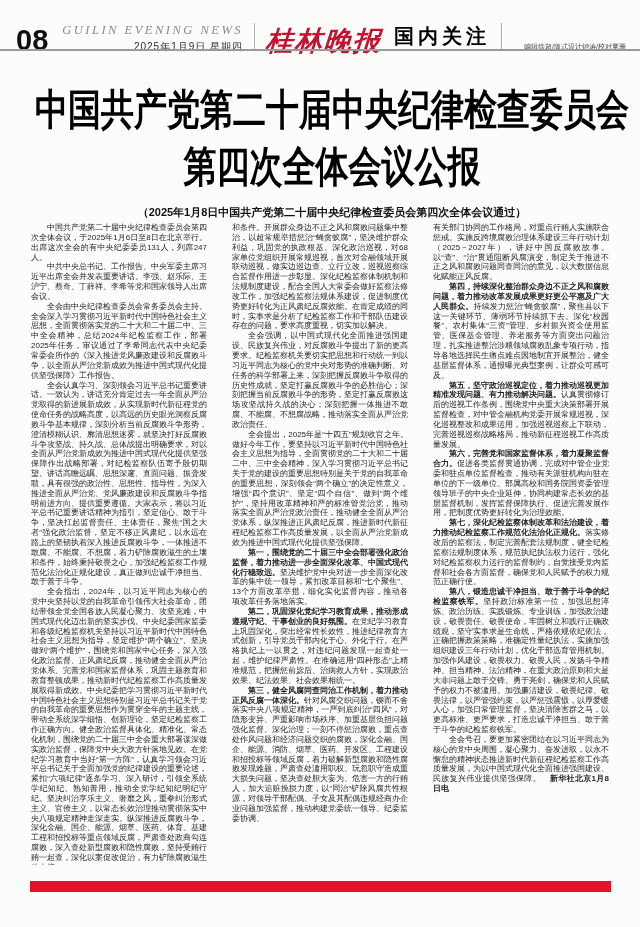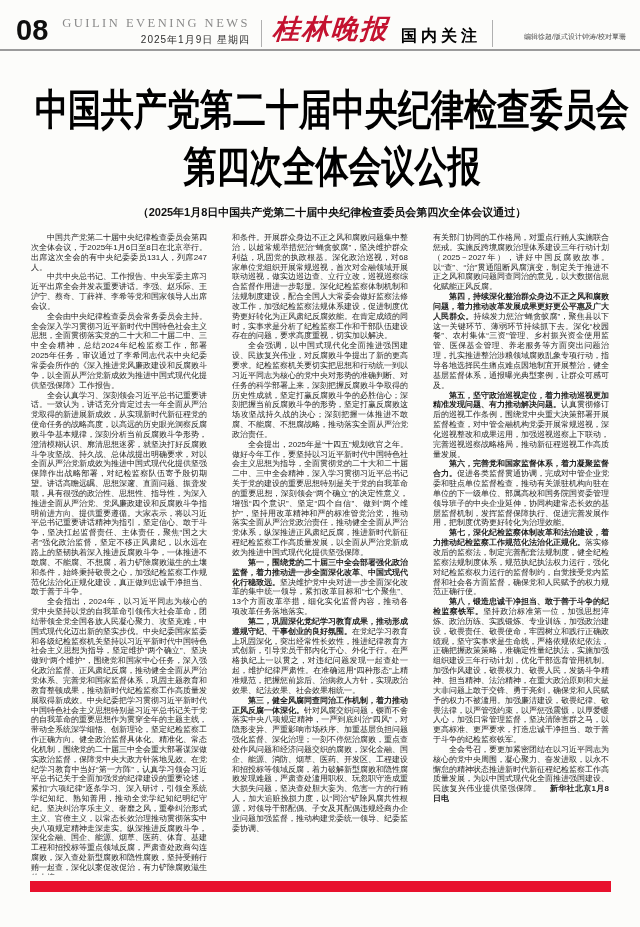--- a/index.html
+++ b/index.html
@@ -1,38 +1,38 @@
 <!DOCTYPE html>
 <html><head>
 <meta charset="utf-8">
 <style>
   html,body{margin:0;padding:0;}
   body{width:640px;height:927px;background:#ededeb;font-family:"Liberation Sans",sans-serif;}
   .page{position:relative;width:640px;height:927px;background:#fcfcfa;overflow:hidden;}
 
   
-  .header{position:absolute;top:13px;left:16px;right:14px;height:34px;display:flex;align-items:flex-end;}
+  .header{position:absolute;top:23px;left:16px;right:14px;height:34px;display:flex;align-items:flex-start;}
   .pagenum{font-size:29px;font-weight:bold;color:#0f0f0f;line-height:34px;}
   .mast-block{margin-left:14px;text-align:center;}
-  .mast-en{font-family:"Liberation Serif",serif;font-size:12.5px;color:#8a8a8a;letter-spacing:2.5px;white-space:nowrap;}
+  .mast-en{font-family:"Liberation Serif",serif;font-size:12.5px;color:#8a8a8a;letter-spacing:2.5px;white-space:nowrap;font-style:italic;}
   .issue-date{font-size:10px;color:#2b2b2b;text-align:right;margin-top:2px;letter-spacing:1px;}
   .vdiv{width:1px;height:27px;background:#b0b0b0;margin:0 11px;}
   .logo{font-size:27px;font-weight:900;font-style:italic;color:#c41230;letter-spacing:2px;white-space:nowrap;transform:skewX(-4deg);}
-  .section{font-size:16px;font-weight:900;color:#000;letter-spacing:4px;margin-left:12px;white-space:nowrap;}
+  .section{font-size:20px;font-weight:900;color:#000;letter-spacing:4px;margin-left:12px;white-space:nowrap;}
   .credits{margin-left:auto;font-size:7px;color:#4a4a4a;white-space:nowrap;align-self:center;margin-top:14px;}
   .header-rule{position:absolute;top:49px;left:0;right:0;height:2px;background:#9b9b9b;}
 
   
   .headline{position:absolute;top:84px;left:12px;width:640px;text-align:center;color:#000;}
   .hl{line-height:51px;white-space:nowrap;}
   .hlin{display:inline-block;font-size:33px;font-weight:900;letter-spacing:0px;transform:scaleY(1.28);}
   .subtitle{font-size:11px;font-weight:bold;margin-top:7px;color:#111;}
 
   
-  .body{position:absolute;top:223px;left:31px;width:578px;height:642px;display:flex;gap:25px;margin-top:10px;}
+  .body{position:absolute;top:223px;left:31px;width:578px;height:642px;display:flex;gap:25px;}
   .col{width:181px;height:642px;overflow:hidden;text-align:justify;font-size:8px;line-height:9.85px;color:#1f1f1f;}
   .para{margin:0;text-indent:2em;}
   .para.cont{text-indent:0;}
   .para b{font-weight:bold;}
   .plist{display:contents;}
   .closing .dateline{font-weight:bold;margin-left:9px;}
 
   
   .redbar{position:absolute;left:30px;right:29px;top:881px;height:11px;background:#e8112d;}
 </style>

